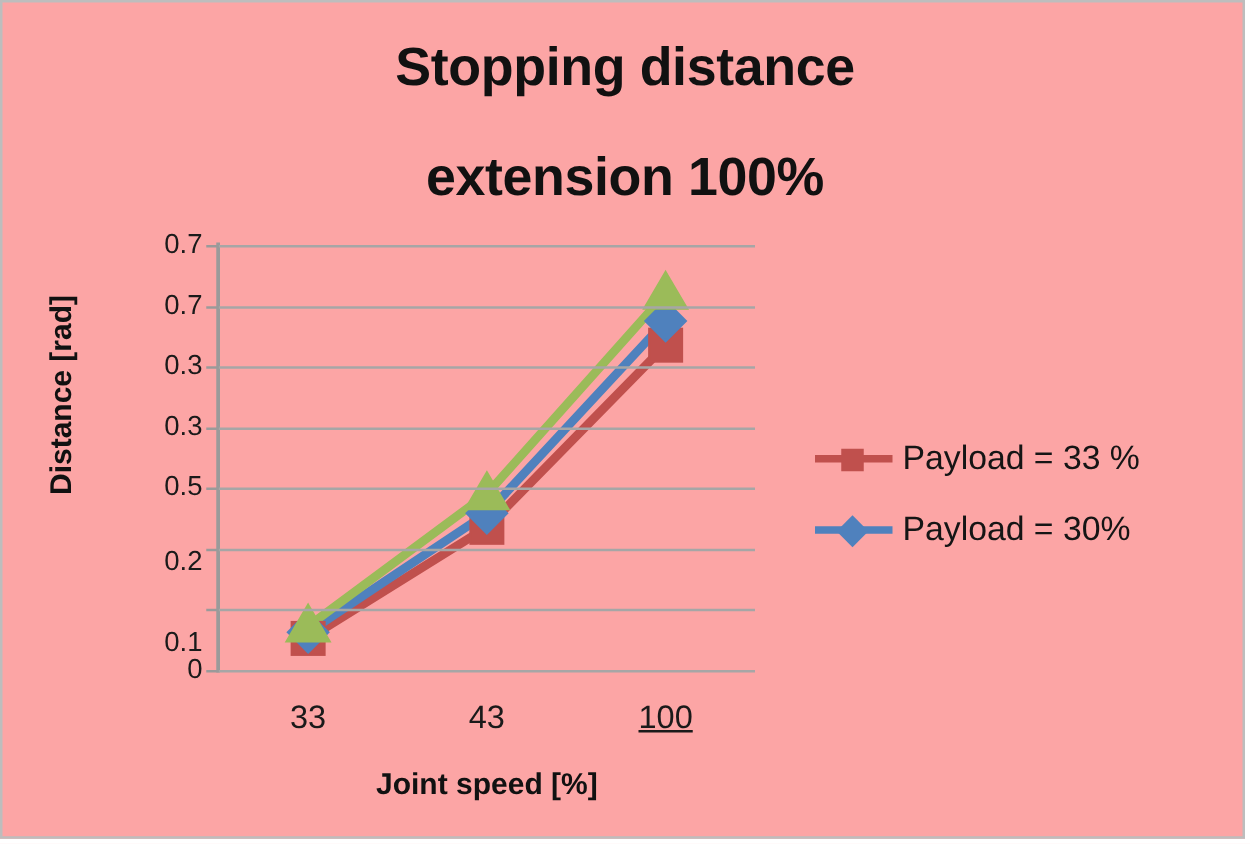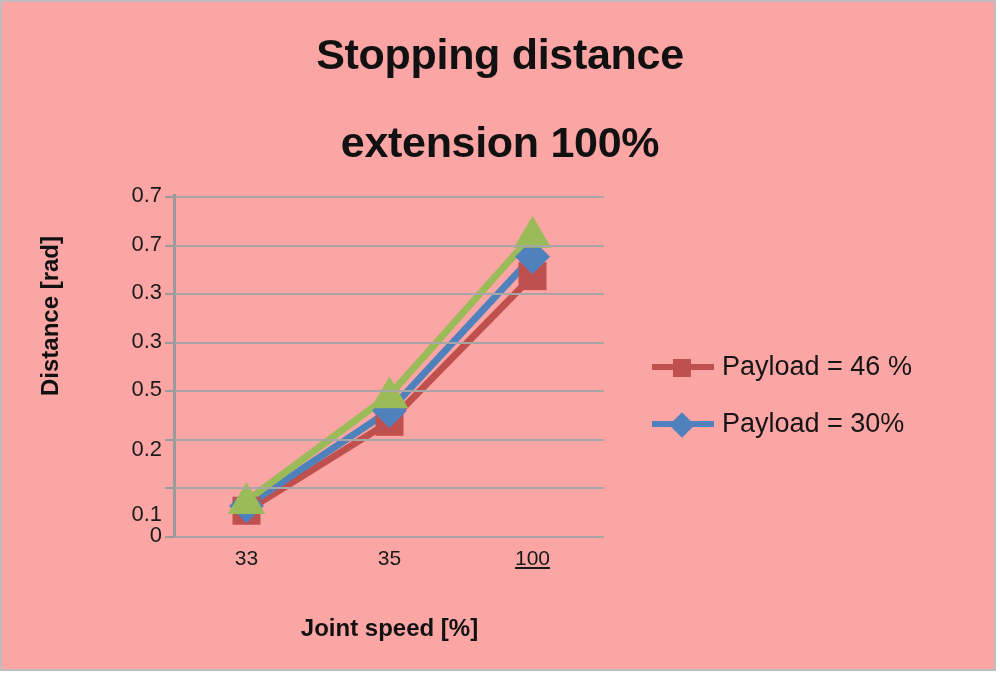--- a/index.html
+++ b/index.html
@@ -86,23 +86,23 @@
     top: 0;
     width: 68px;
     height: 675px;
   }
 
   
   .x-label {
     position: absolute;
     width: 120px;
     text-align: center;
-    font-size: 21px;
+    font-size: 26px;
     color: #1a1a1a;
-    top: 544px;
+    top: 556px;
   }
 
   
   #y-axis-title {
     position: absolute;
     left: -62px;
     top: 300px;
     width: 220px;
     text-align: center;
     font-size: 24px;
@@ -228,34 +228,34 @@
       <div class="gridline" style="top: 242.857px;"></div>
       <div class="gridline" style="top: 194.286px;"></div>
       <div class="gridline" style="top: 145.714px;"></div>
       <div class="gridline" style="top: 97.1429px;"></div>
       <div class="gridline" style="top: 48.5714px;"></div>
       <div class="gridline" style="top: 0px;"></div>
     </div>
 
   <div id="x-labels-wrap">
       <div class="x-label" style="left: 184.5px;">33</div>
-      <div class="x-label" style="left: 327.5px;">35</div>
+      <div class="x-label" style="left: 327.5px;">43</div>
       <div class="x-label" style="left: 470.5px; text-decoration: underline;">100</div>
     </div>
 
   <div id="y-axis-title">Distance [rad]</div>
   <div id="x-axis-title">Joint speed [%]</div>
 
   <div id="legend">
       <div class="legend-row">
         <span class="legend-swatch">
           <span class="swatch-line" style="background: rgb(192, 80, 77);"></span>
           <span class="swatch-marker mk-square" style="background: rgb(192, 80, 77);"></span>
         </span>
-        <span class="legend-label">Payload = 46 %</span>
+        <span class="legend-label">Payload = 33 %</span>
       </div>
       <div class="legend-row">
         <span class="legend-swatch">
           <span class="swatch-line" style="background: rgb(79, 129, 189);"></span>
           <span class="swatch-marker mk-diamond" style="background: rgb(79, 129, 189);"></span>
         </span>
         <span class="legend-label">Payload =  30%</span>
       </div>
     </div>
 

